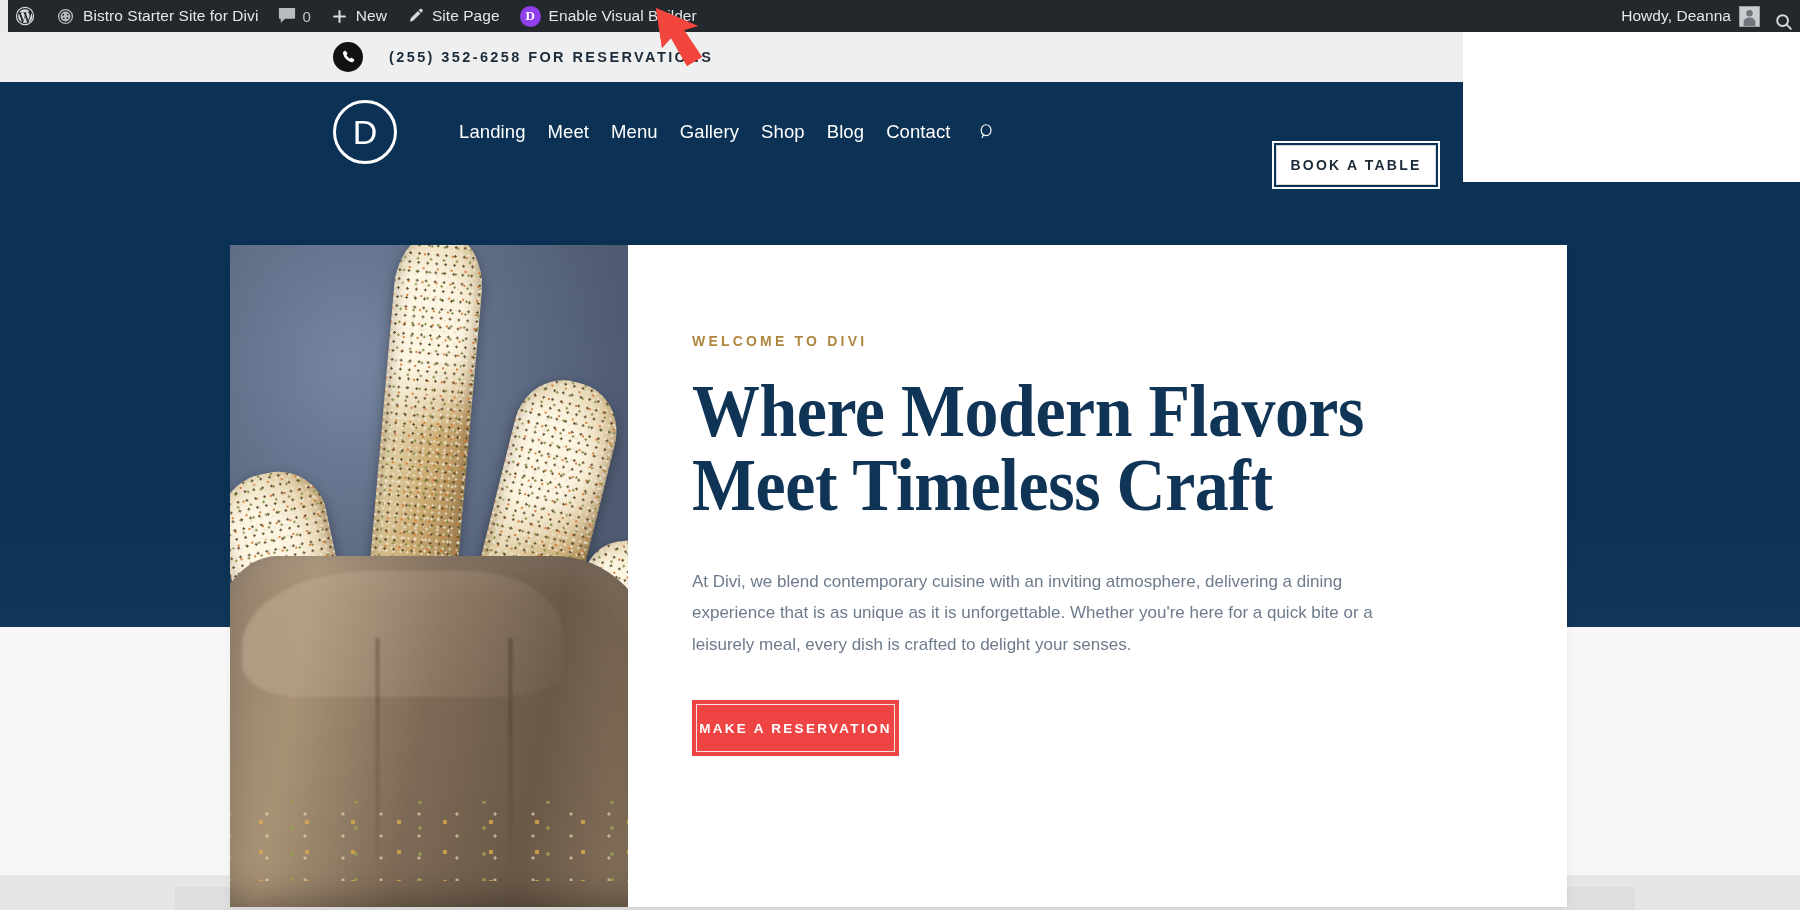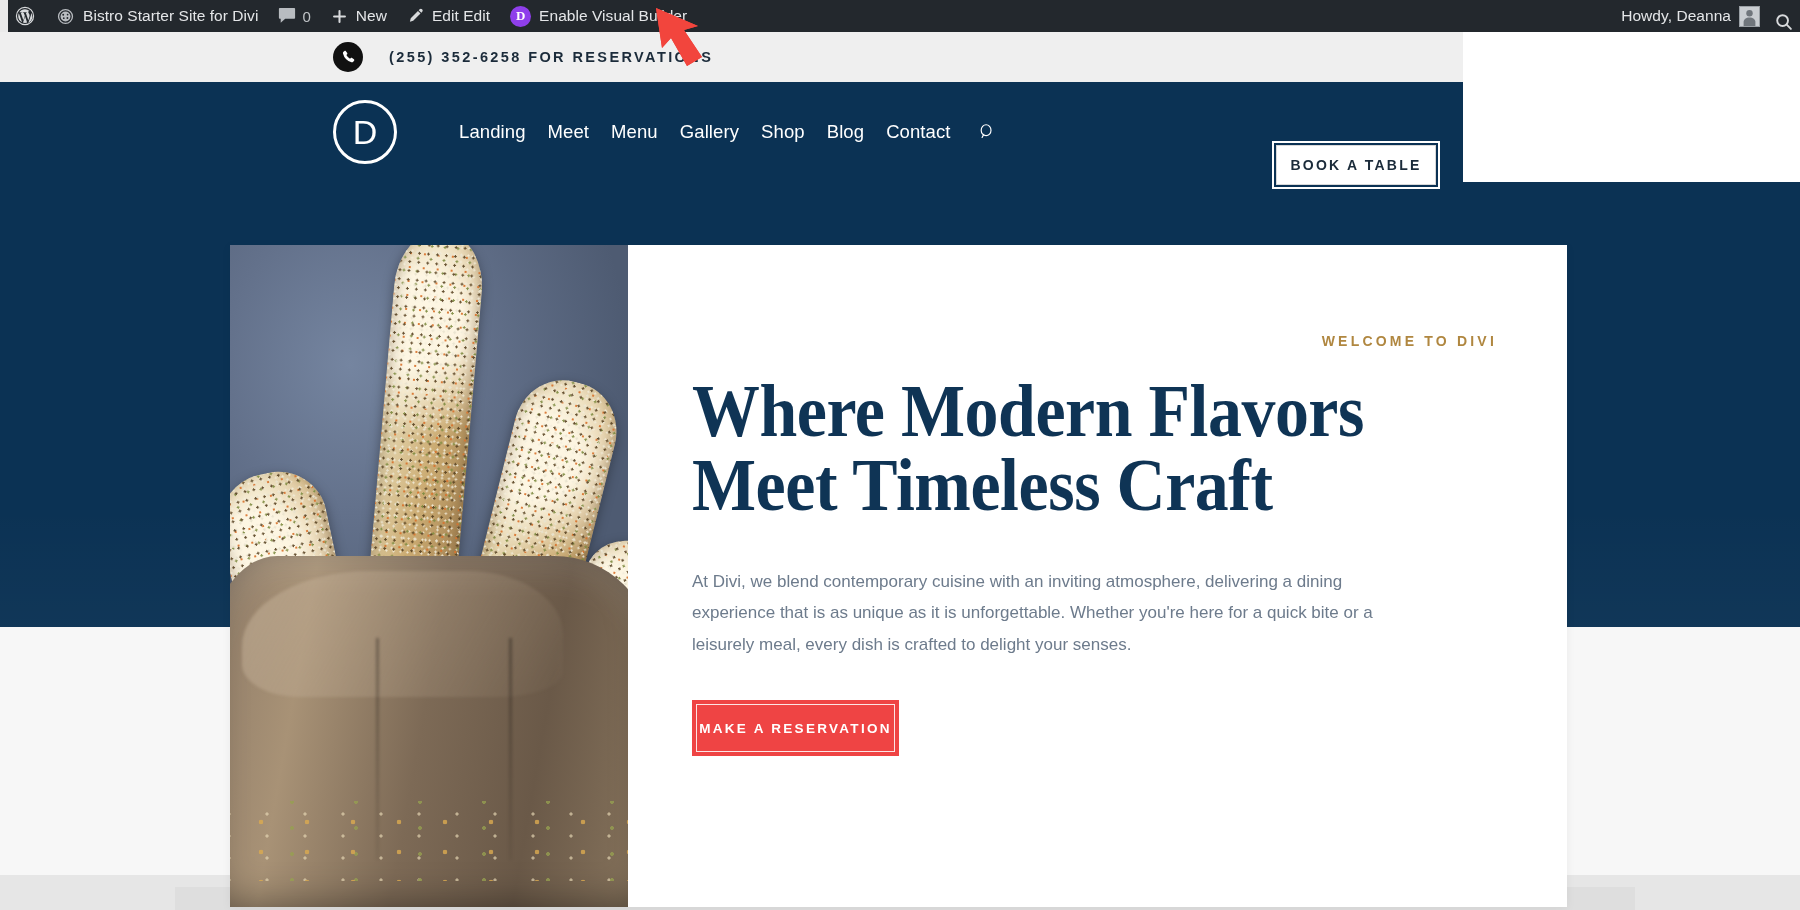--- a/index.html
+++ b/index.html
@@ -188,21 +188,20 @@
     background-position:8px 6px, 30px 14px, 18px 2px;
     opacity:0.85;
   }
 
   #hero-text{
     flex:1 1 auto; padding:88px 70px 0 64px; position:relative;
   }
   .eyebrow{
     color:#b08740; font-size:14px; font-weight:700; letter-spacing:3.2px;
     margin-bottom:26px;
-    text-align:right;
   }
   .hero-title{
     font-family:"Liberation Serif", serif;
     color:#0f3455; font-weight:700;
     font-size:73px; line-height:1.02; letter-spacing:-0.5px;
     margin-bottom:42px;
     transform:scaleX(0.93); transform-origin:left center;
   }
   .hero-title .ln{ display:block; white-space:nowrap; }
   .hero-body{
@@ -289,21 +288,21 @@
         </span>
         <span class="lbl">New</span>
       </div>
 
       <div class="ab-item">
         <span class="ico pencil-ico">
           <svg viewBox="0 0 20 20" fill="#d8dadc">
             <path d="M14.8 1.6a2.1 2.1 0 013 3l-1 1-3-3zM12.9 3.5l3 3-8.6 8.6-3.9 1 1-3.9z"></path>
           </svg>
         </span>
-        <span class="lbl">Edit Edit</span>
+        <span class="lbl">Site Page</span>
       </div>
 
       <div class="ab-item">
         <span class="divi-badge">D</span>
         <span class="lbl">Enable Visual Builder</span>
       </div>
     </div>
 
     <div class="ab-spacer"></div>
 

